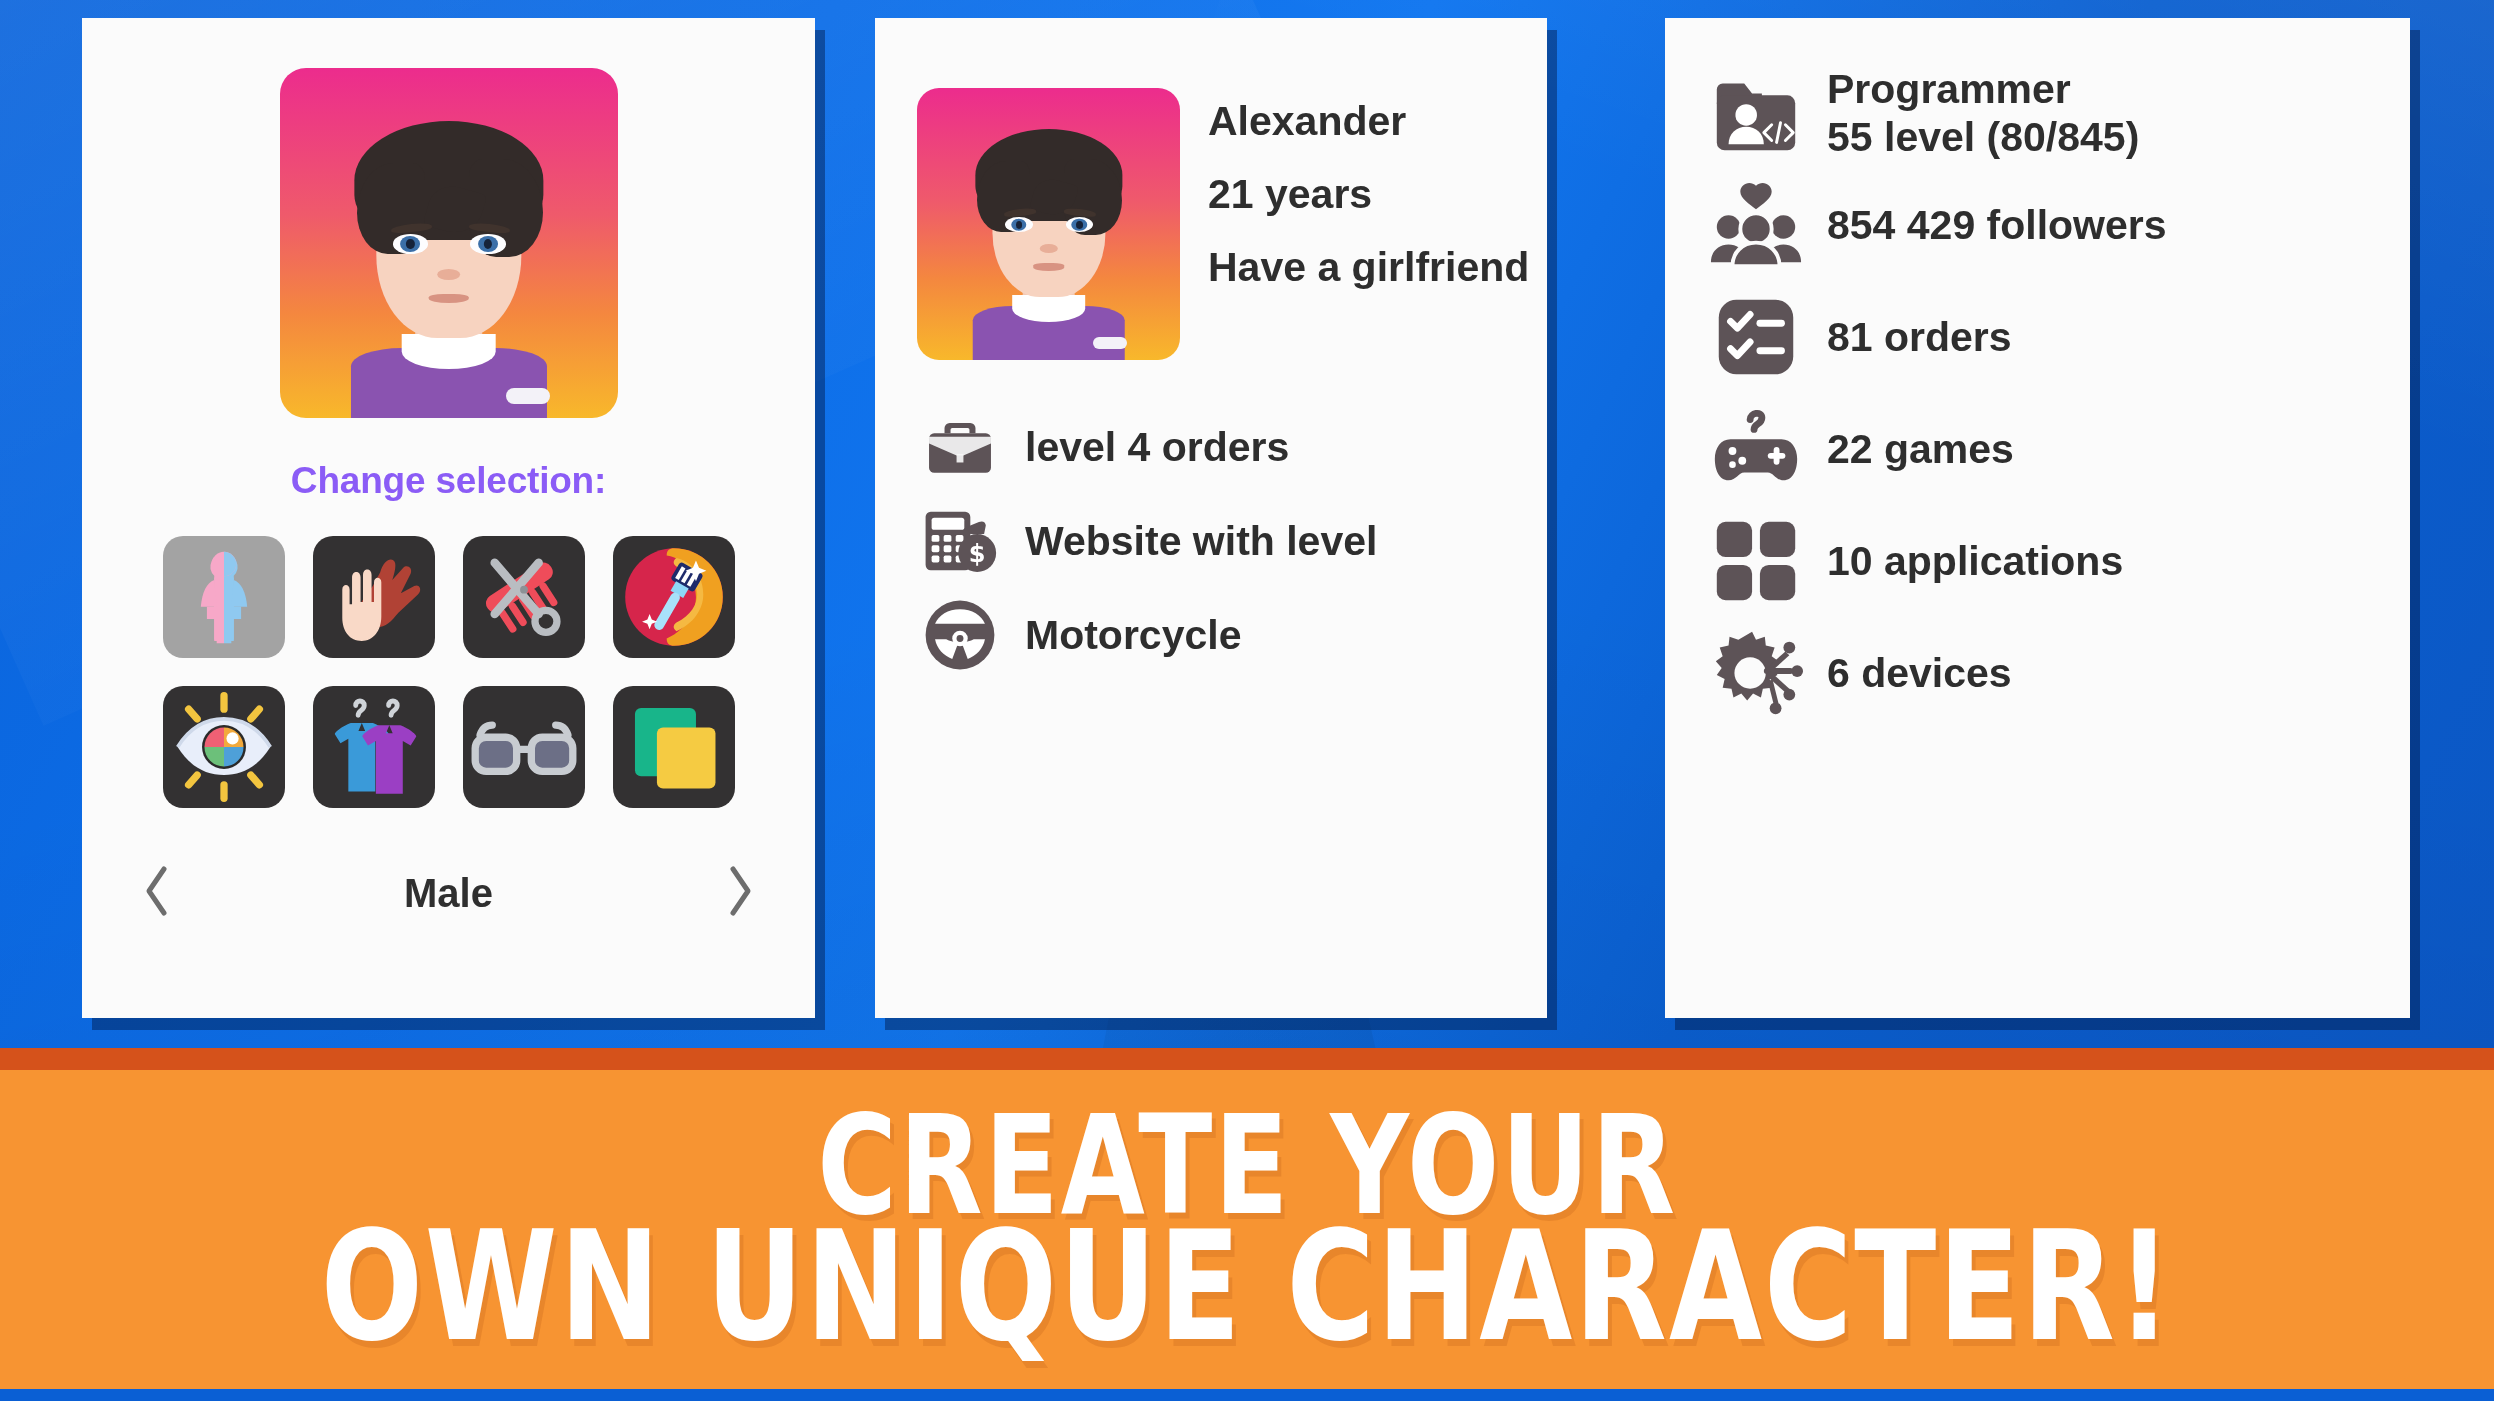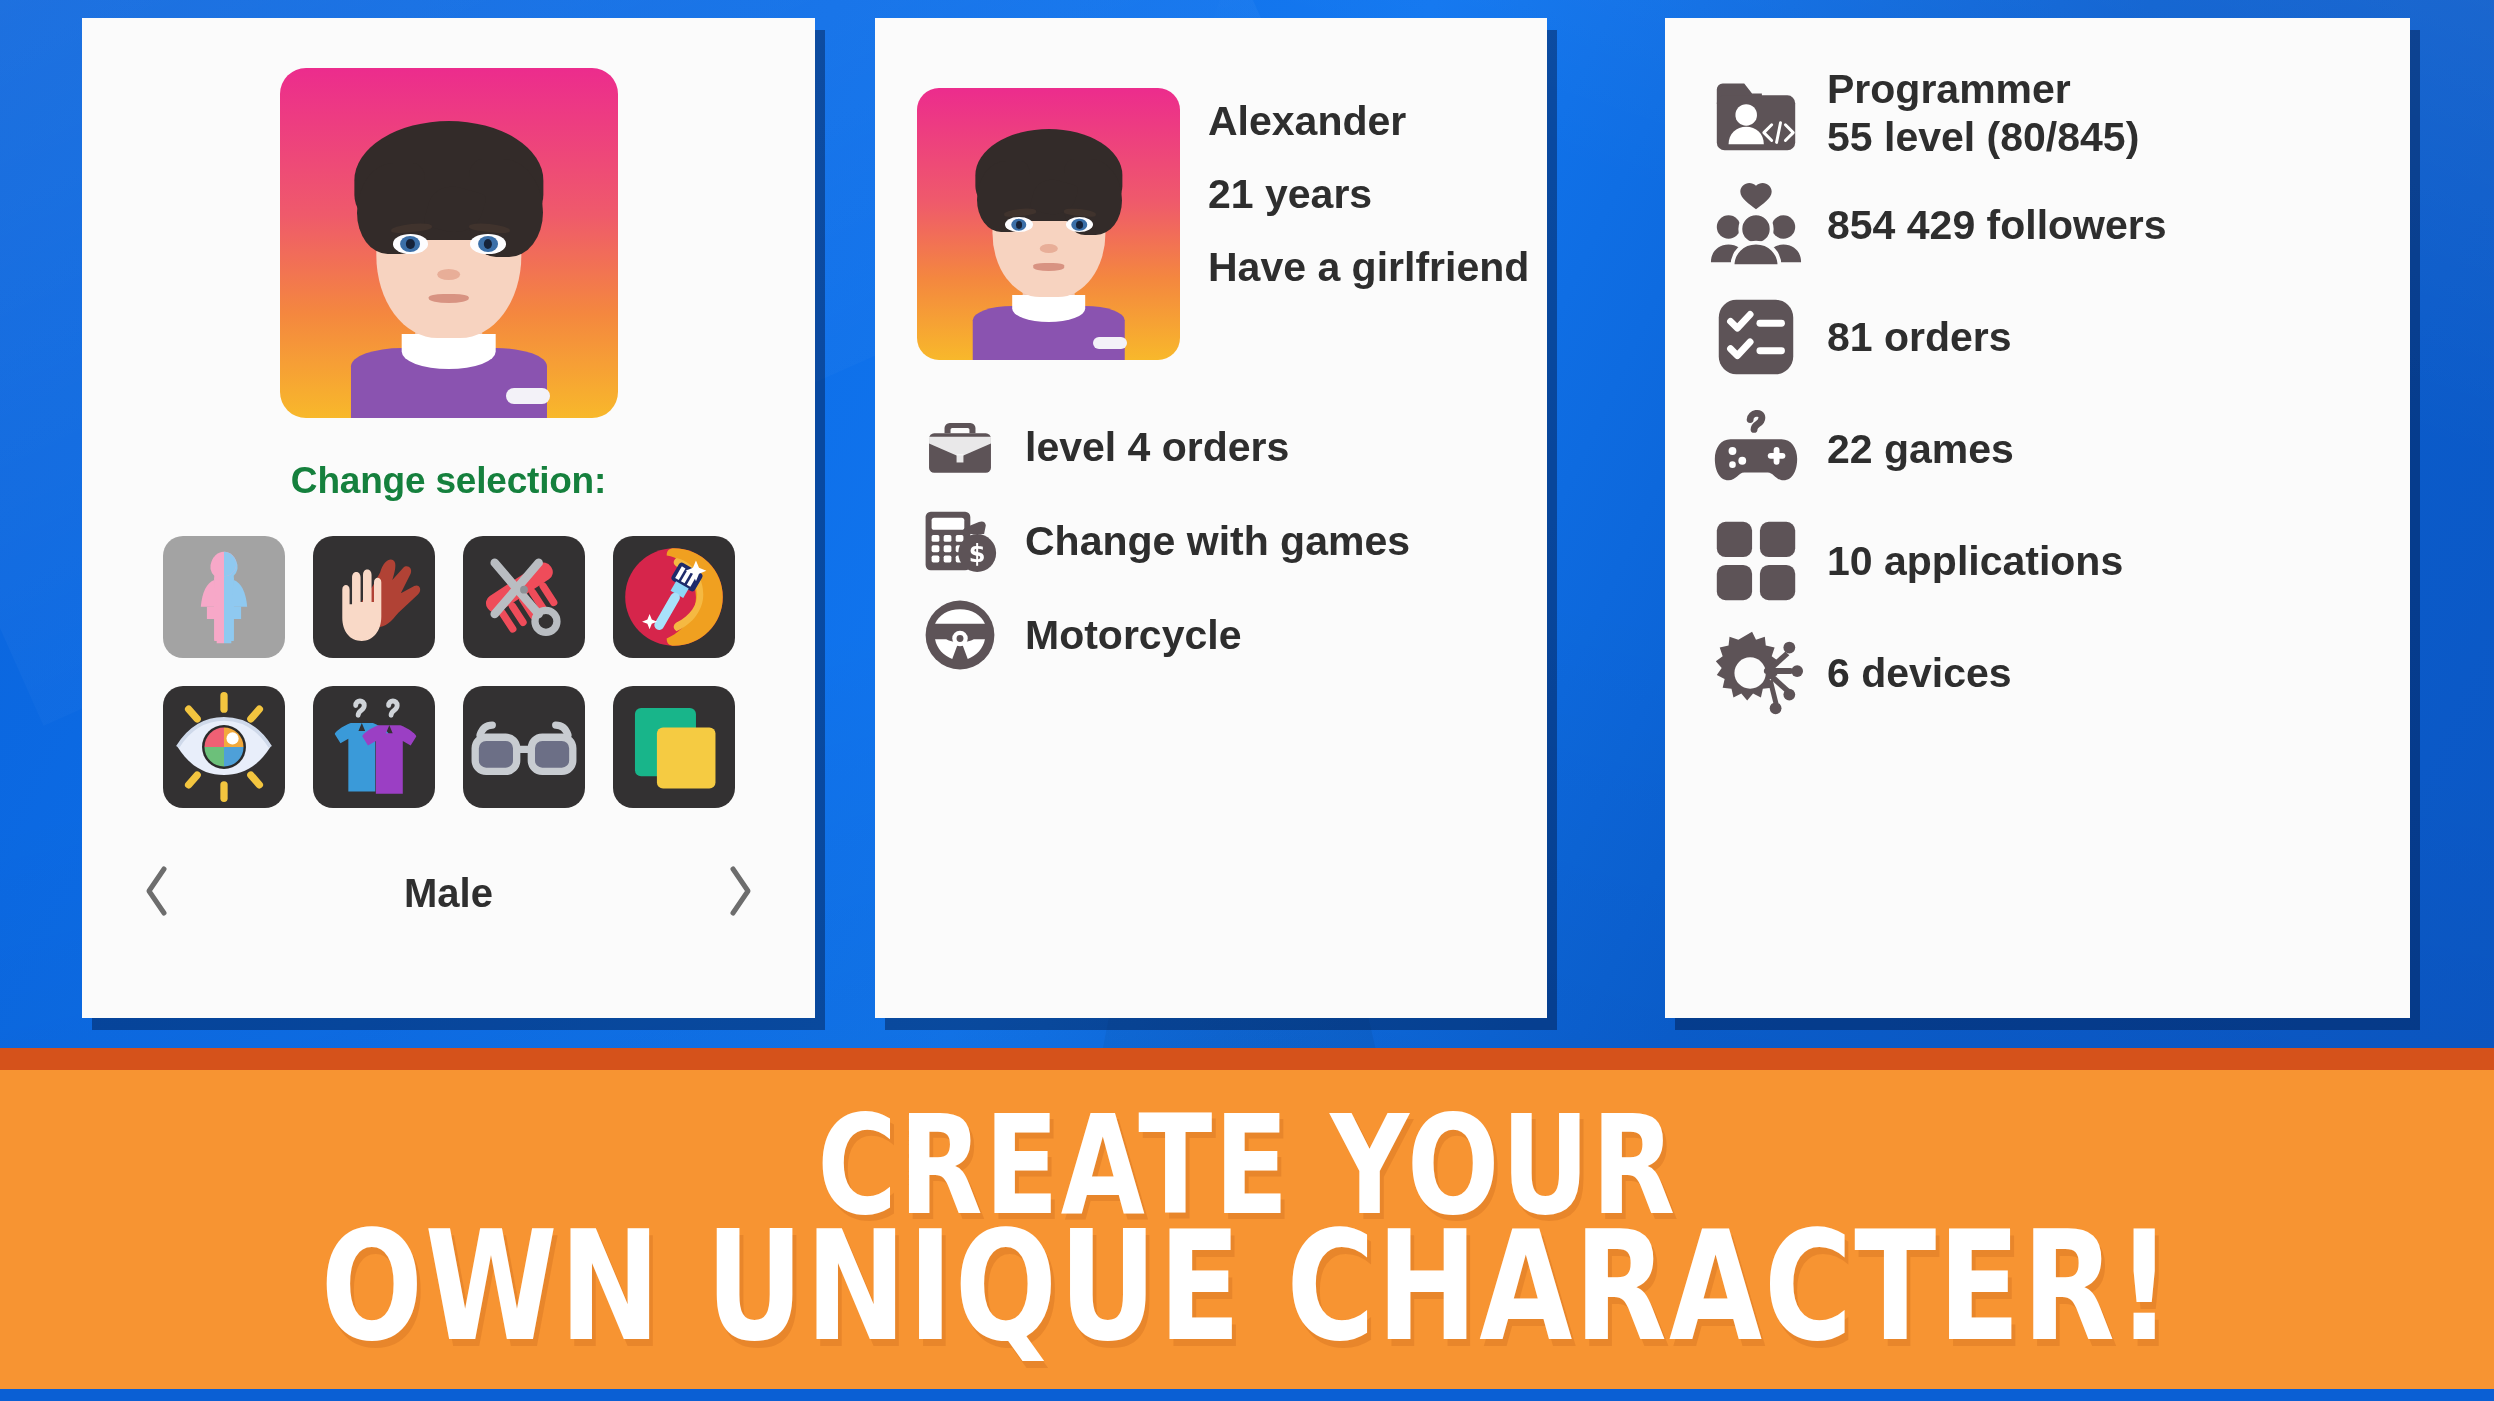--- a/index.html
+++ b/index.html
@@ -89,21 +89,21 @@
   .av-iris  { position:absolute; left:50%; top:50%; transform:translate(-50%,-50%); width:56%; height:82%; background:#3b6fa8; border-radius:50%; }
   .av-pupil { position:absolute; left:50%; top:50%; transform:translate(-50%,-50%); width:42%; height:62%; background:#16233a; border-radius:50%; }
   .av-nose  { position:absolute; left:50%; transform:translateX(-50%); top:57.5%; width:7%; height:3.2%; background:#e8ae98; border-radius:50%; }
   .av-mouth { position:absolute; left:50%; transform:translateX(-50%); top:64.5%; width:12%; height:2.6%; background:#d89382; border-radius:40% 40% 55% 55%; }
 
   .change-label {
     margin-top: 42px;
     text-align: center;
     font-size: 37px;
     font-weight: 700;
-    color: #15803d;
+    color: #8b5cf6;
     letter-spacing: -0.2px;
   }
 
   .icon-grid {
     display: grid;
     grid-template-columns: repeat(4, 122px);
     gap: 28px 28px;
     justify-content: center;
     margin-top: 34px;
   }
@@ -454,21 +454,21 @@
                 <rect x="45" y="55" width="9" height="8" rx="2"></rect>
               <rect x="17" y="67" width="9" height="8" rx="2"></rect>
                 <rect x="31" y="67" width="9" height="8" rx="2"></rect>
                 <rect x="45" y="67" width="9" height="8" rx="2"></rect>
             </g>
             <path d="M62 42c-4-4-4-8 0-10l10-4c4-2 8 0 8 4l-2 10z" fill="#5d5357"></path>
             <circle cx="70" cy="64" r="22" fill="#5d5357"></circle>
             <text x="70" y="74" font-family="DejaVu Sans, sans-serif" font-size="28" font-weight="700" fill="#fff" text-anchor="middle">$</text>
           </svg>
         </span>
-        <span class="info-text">Change with games</span>
+        <span class="info-text">Website with level</span>
       </div>
 
 
       <div class="info-row">
         <span class="info-ico">
           <svg viewBox="0 0 100 100">
             <circle cx="50" cy="50" r="40" fill="#5d5357"></circle>
             <path d="M50 20c-14 0-25 7-29 17h58c-4-10-15-17-29-17z" fill="#fff"></path>
             <path d="M21 55c2 11 10 19 20 23l7-19c-6-1-10-2-14-4z" fill="#fff"></path>
             <path d="M79 55c-2 11-10 19-20 23l-7-19c6-1 10-2 14-4z" fill="#fff"></path>

